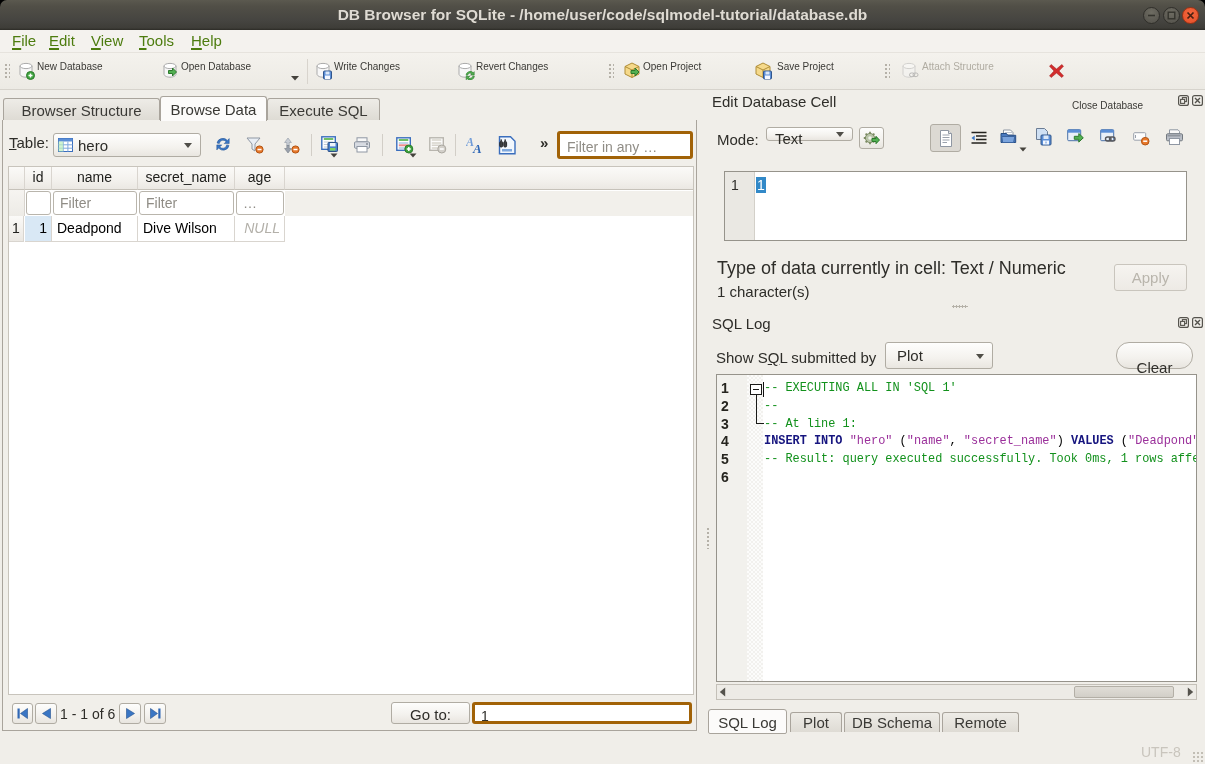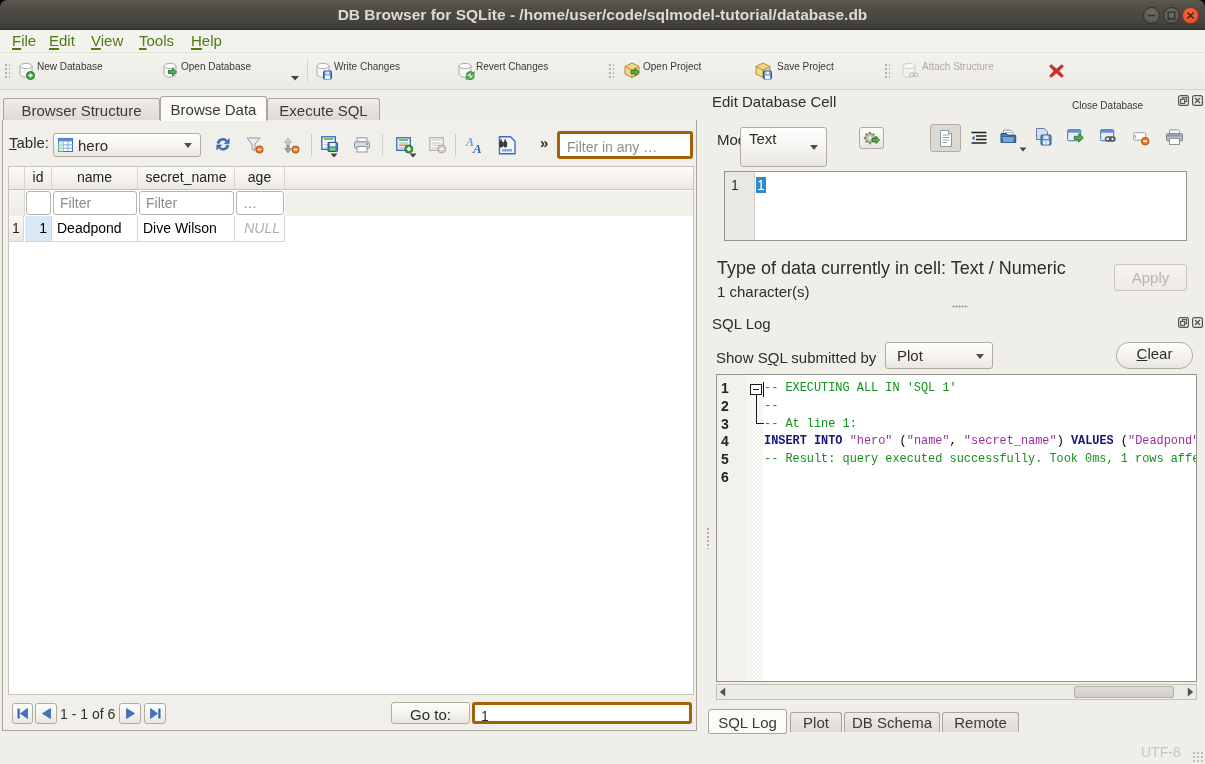--- a/index.html
+++ b/index.html
@@ -327,21 +327,21 @@
     <rect x="0.6" y="0.6" width="9.8" height="9.8" rx="2" fill="none" stroke="#55534d" stroke-width="1.2"></rect>
     <rect x="4.4" y="2.6" width="4" height="4" fill="none" stroke="#55534d" stroke-width="1.1"></rect>
     <rect x="2.6" y="4.4" width="4" height="4" fill="#f0eee9" stroke="#55534d" stroke-width="1.1"></rect>
   </svg>
   <svg class="abs" style="left:1192px;top:95px;" width="11" height="11" viewBox="0 0 11 11">
     <rect x="0.6" y="0.6" width="9.8" height="9.8" rx="2" fill="none" stroke="#55534d" stroke-width="1.2"></rect>
     <path d="M3 3 l5 5 M8 3 l-5 5" stroke="#55534d" stroke-width="1.4"></path>
   </svg>
 
   <div class="lbl" style="left:717px;top:131px;">Mode:</div>
-  <div class="combo" style="left:740px;top:127px;width:87px;height:40px;">
+  <div class="combo" style="left:766px;top:127px;width:87px;height:14px;">
     <span style="position:absolute;left:8px;top:2px;">Text</span>
       <span class="arr"></span>
   </div>
   <div class="btn" style="left:859px;top:127px;width:25px;height:22px;"></div>
   <div class="btn" style="left:930px;top:124px;width:31px;height:28px;background:#dcd9d3;"></div>
   <div id="editicons">
 
     <svg class="abs" style="left:863px;top:131px;" width="17" height="15" viewBox="0 0 17 15">
       <circle cx="7" cy="7" r="4.6" fill="#b9c4a8" stroke="#7d8c64"></circle>
       <g stroke="#7d8c64" stroke-width="1.8">
@@ -427,21 +427,21 @@
   </svg>
   <svg class="abs" style="left:1192px;top:317px;" width="11" height="11" viewBox="0 0 11 11">
     <rect x="0.6" y="0.6" width="9.8" height="9.8" rx="2" fill="none" stroke="#55534d" stroke-width="1.2"></rect>
     <path d="M3 3 l5 5 M8 3 l-5 5" stroke="#55534d" stroke-width="1.4"></path>
   </svg>
   <div class="lbl" style="left:716px;top:349px;">Show S<u>Q</u>L submitted by</div>
   <div class="combo" style="left:885px;top:342px;width:108px;height:27px;">
     <span style="position:absolute;left:11px;top:4px;">Plot</span>
       <span class="arr"></span>
   </div>
-  <div class="btn" style="left:1116px;top:342px;width:77px;height:27px;padding-top:2px;border-radius:13px;"><u>C</u>lear</div>
+  <div class="btn" style="left:1116px;top:342px;width:77px;height:27px;padding-top:16px;border-radius:13px;"><u>C</u>lear</div>
 
   <div class="abs" style="left:716px;top:374px;width:481px;height:308px;background:#fff;border:1px solid #96938b;box-sizing:border-box;overflow:hidden;">
     <div class="abs" style="left:0;top:0;width:30px;height:306px;background:#f2f1ed;"></div>
     <div class="abs" style="left:30px;top:0;width:16px;height:306px;background:#fcfcfb;background-image:conic-gradient(#f2f1ee 25%,transparent 0 50%,#f2f1ee 0 75%,transparent 0);background-size:4px 4px;"></div>
     <div id="lns" class="abs" style="left:0px;top:5px;width:26px;font-size:14px;font-weight:bold;color:#26251f;text-align:left;line-height:17.8px;padding-left:4px;">1<br>2<br>3<br>4<br>5<br>6</div>
     <div id="code" class="abs mono" style="left:47px;top:5px;font-size:11.9px;line-height:17.75px;white-space:pre;"><span style="color:#12911c;">-- EXECUTING ALL IN 'SQL 1'</span>
 <span style="color:#12911c;">--</span>
 <span style="color:#12911c;">-- At line 1:</span>
 <span style="color:#16157f;font-weight:bold;">INSERT INTO</span> <span style="color:#9a2f9a;">"hero"</span> (<span style="color:#9a2f9a;">"name"</span>, <span style="color:#9a2f9a;">"secret_name"</span>) <span style="color:#16157f;font-weight:bold;">VALUES</span> (<span style="color:#9a2f9a;">"Deadpond"</span>, );
 <span style="color:#12911c;">-- Result: query executed successfully. Took 0ms, 1 rows affected</span>

